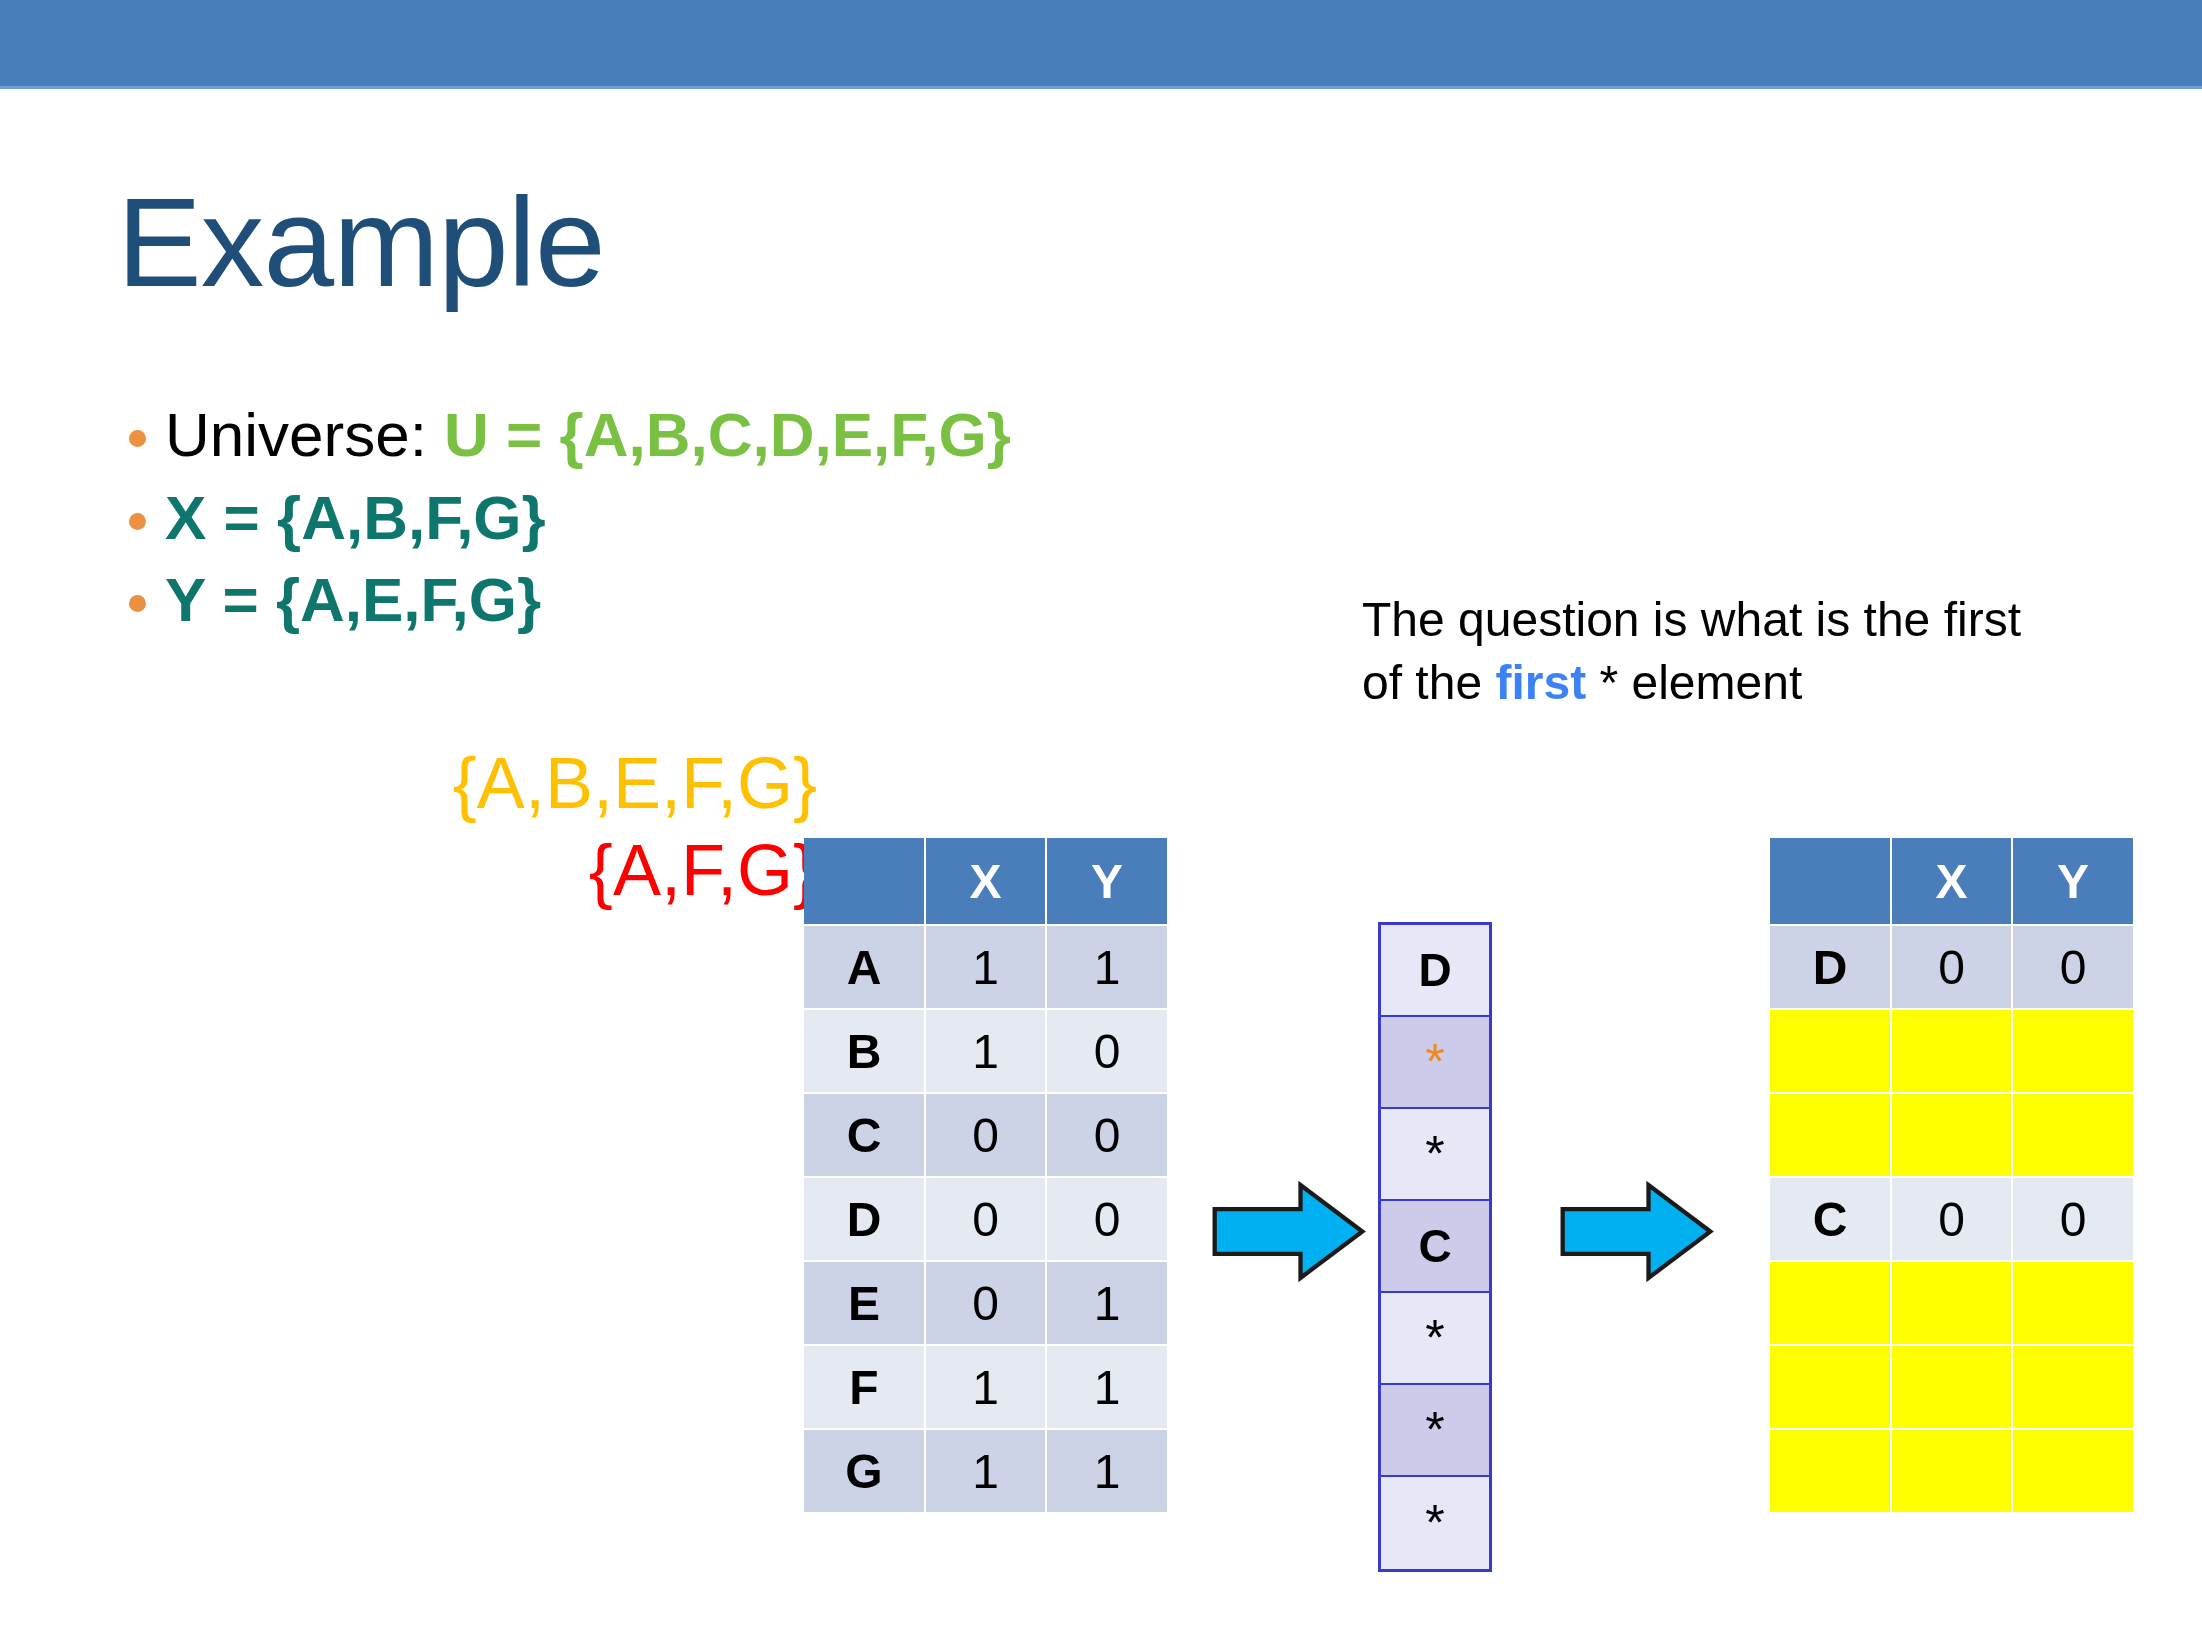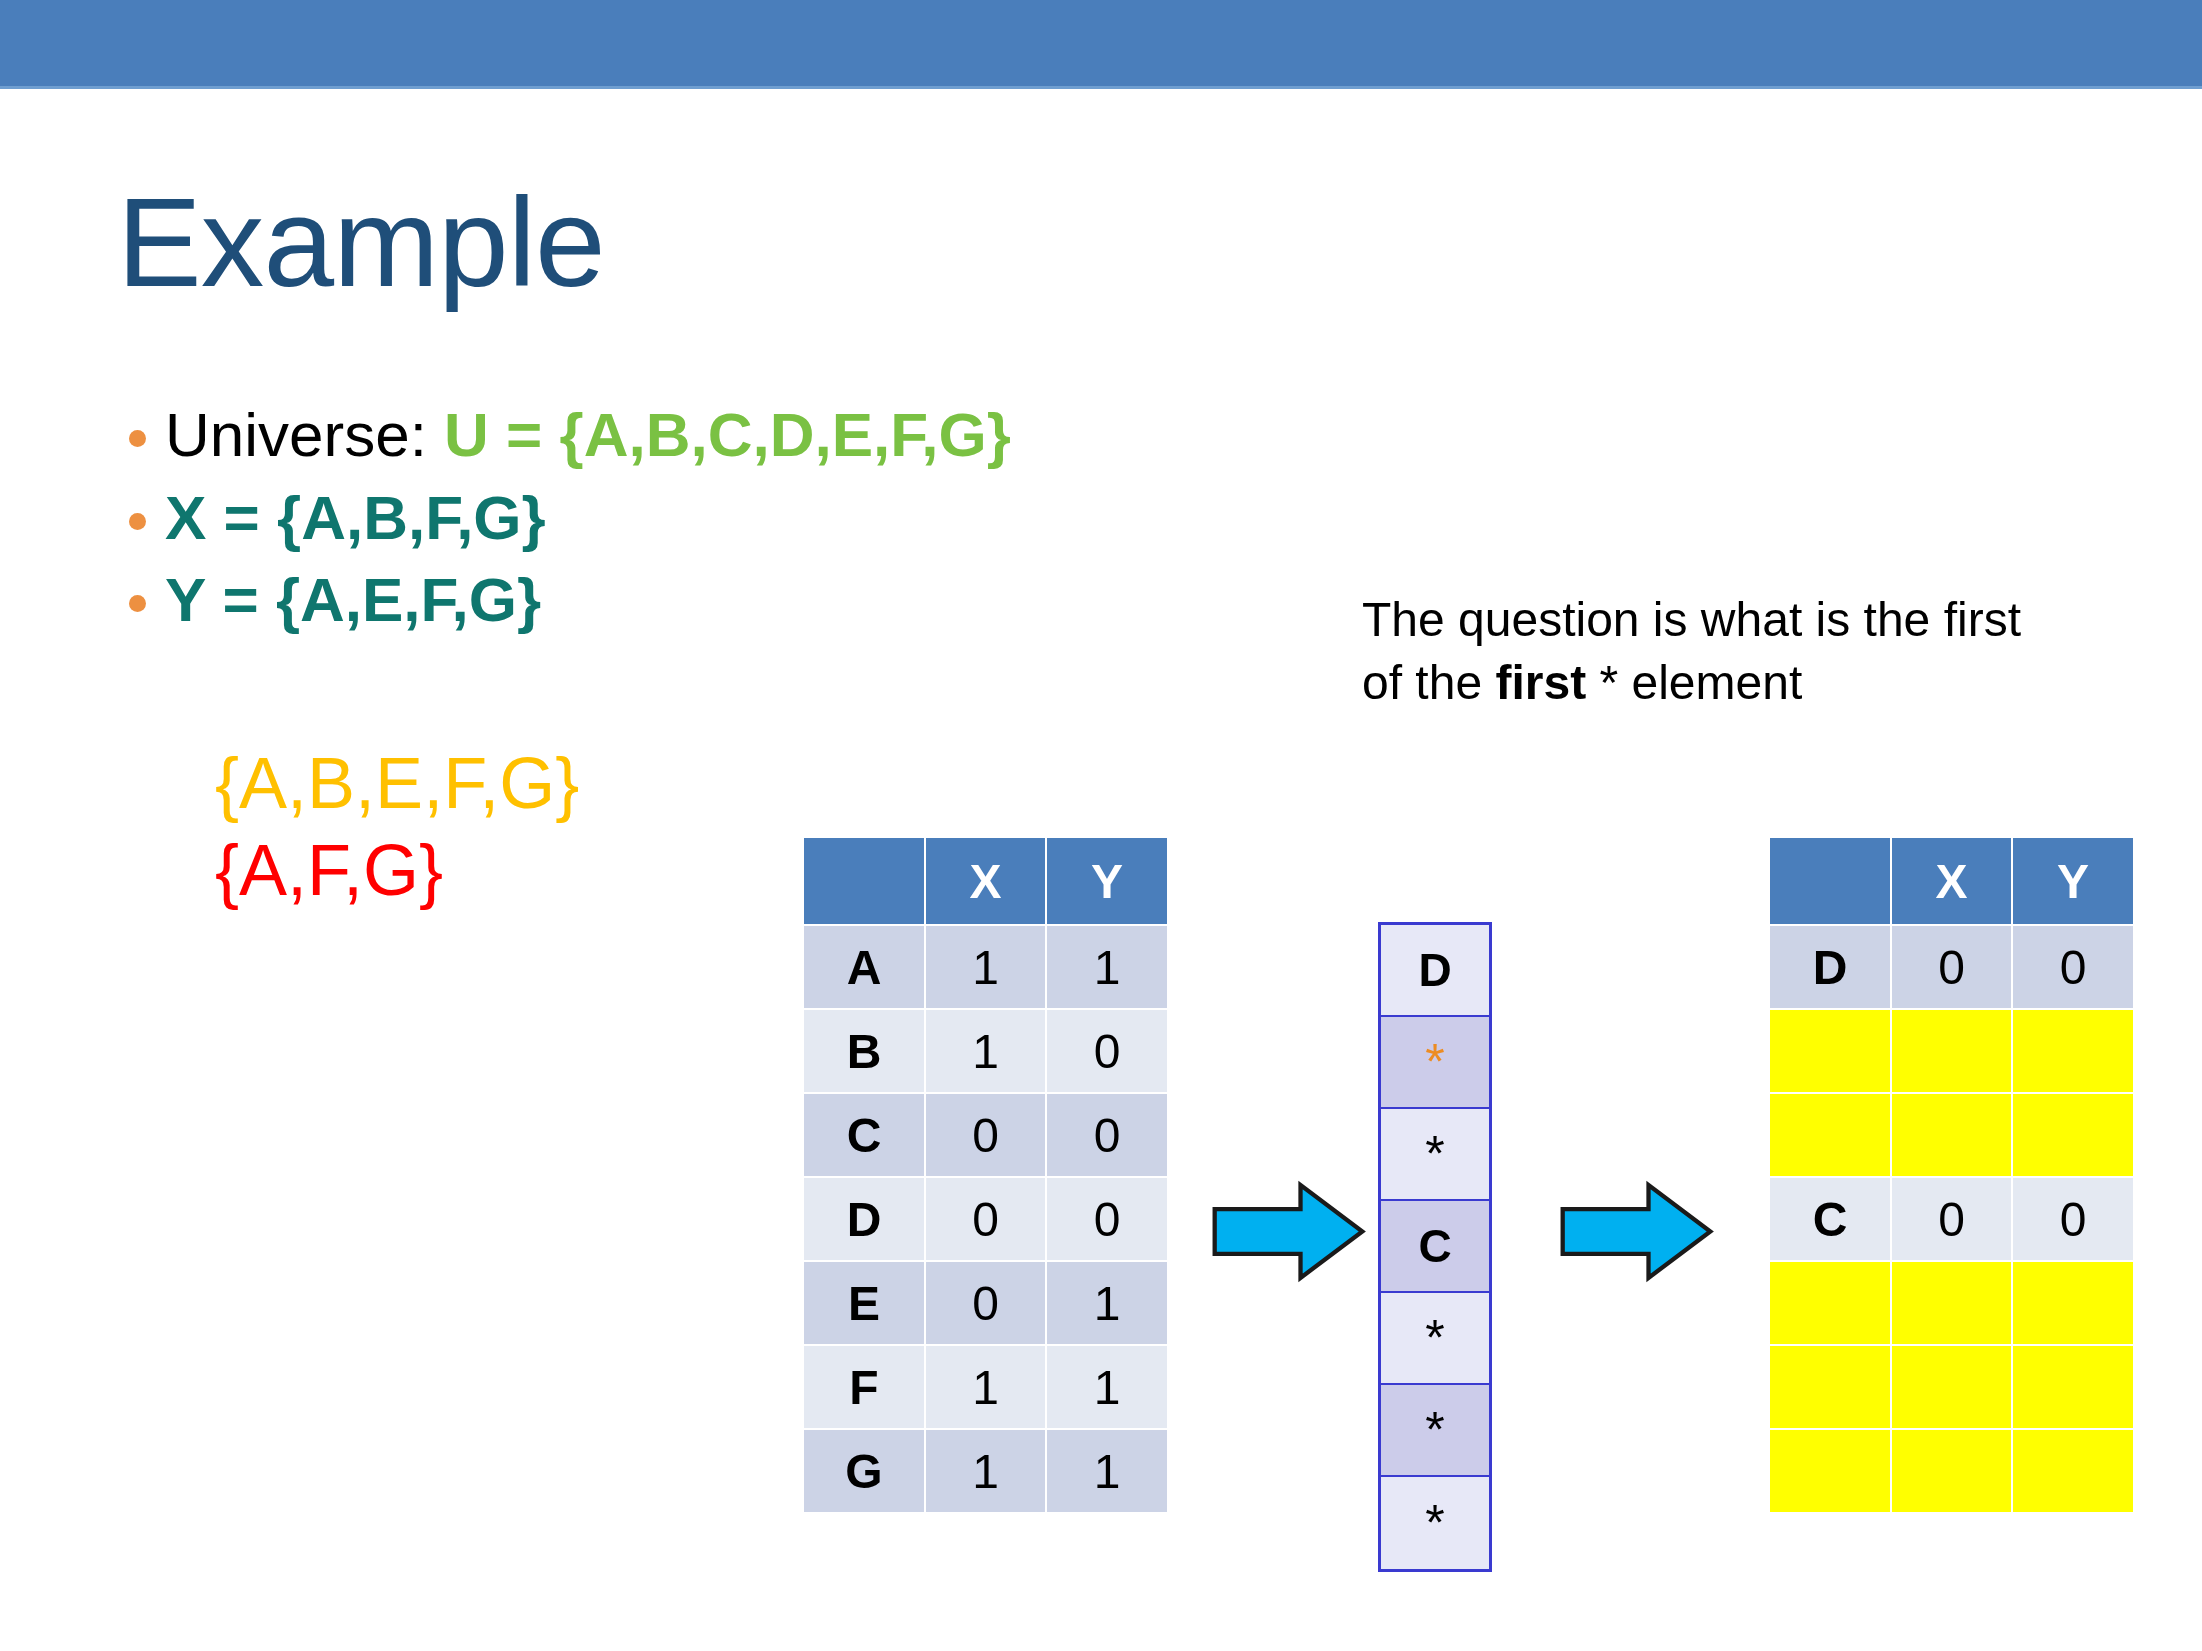--- a/index.html
+++ b/index.html
@@ -44,20 +44,21 @@
     letter-spacing: -0.9px;
     white-space: nowrap;
   }
 
   
   #bullets {
     position: absolute;
     left: 129px;
     top: 397px;
     width: 688px;
+    text-align: right;
   }
   .bullet-row {
     display: flex;
     align-items: flex-start;
     margin-bottom: 6.9px;
     white-space: nowrap;
   }
   .bullet-dot {
     width: 17px;
     height: 17px;
@@ -90,21 +91,21 @@
   #question-note {
     position: absolute;
     left: 1362px;
     top: 588px;
     width: 860px;
     font-size: 48px;
     line-height: 1.32;
     color: #000000;
   }
   #question-note .hl {
-    color: #000000;
+    color: #3b82f6;
     font-weight: bold;
   }
 
   
   .xy-table {
     position: absolute;
     border-collapse: separate;
     border-spacing: 2.6px;
     table-layout: fixed;
   }

